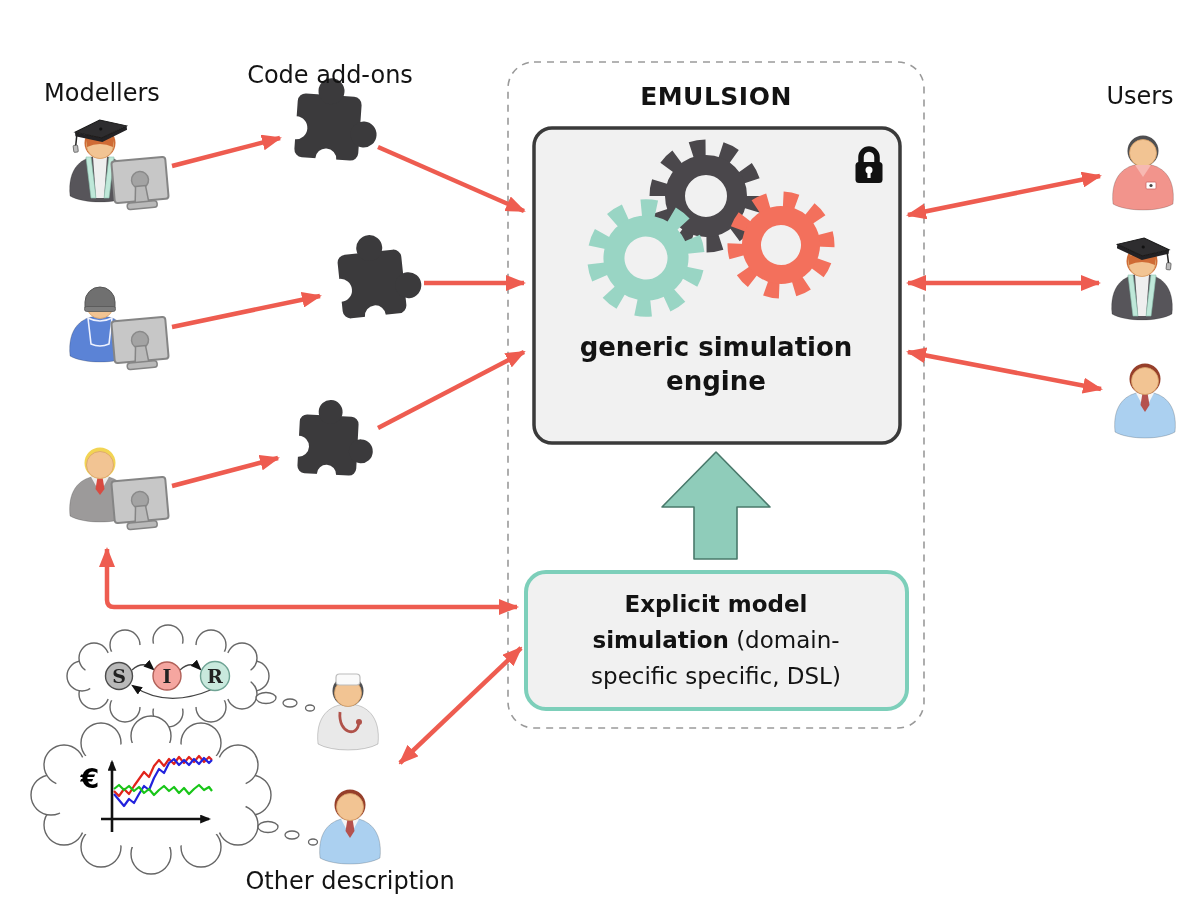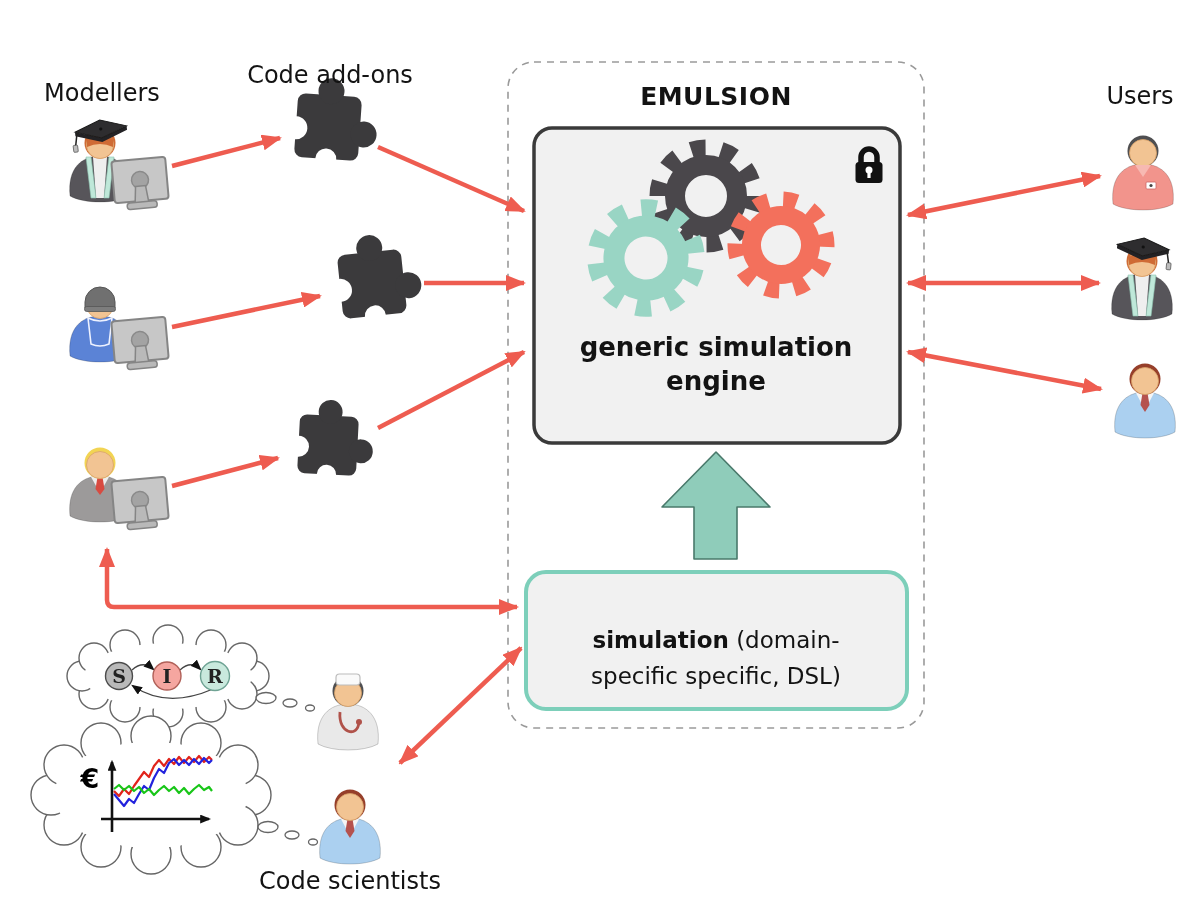--- a/index.html
+++ b/index.html
@@ -279,21 +279,21 @@
 </svg>
 
 <div class="lbl" style="left:44px;top:80px;">Modellers</div>
 <div class="lbl center" style="left:228px;top:38px;width:204px;margin-top:24px;">Code add-ons</div>
 <div class="lbl center title" style="left:566px;top:83px;width:300px;">EMULSION</div>
 <div class="lbl center engine-text" style="left:566px;top:330px;width:300px;">
   <span>generic simulation</span><br>
   <span>engine</span>
 </div>
 <div class="lbl center desc-text" style="left:531px;top:586px;width:370px;">
-  <br>
+  <b>Explicit model</b><br>
   <b>simulation</b>
   <span>(domain-</span><br>
   <span>specific specific, DSL)</span>
 </div>
 <div class="lbl center" style="left:1065px;top:83px;width:150px;">Users</div>
-<div class="lbl center" style="left:243px;top:868px;width:214px;">Code scientists</div>
+<div class="lbl center" style="left:243px;top:868px;width:214px;">Other description</div>
 
 </div>
 
 </body></html>

